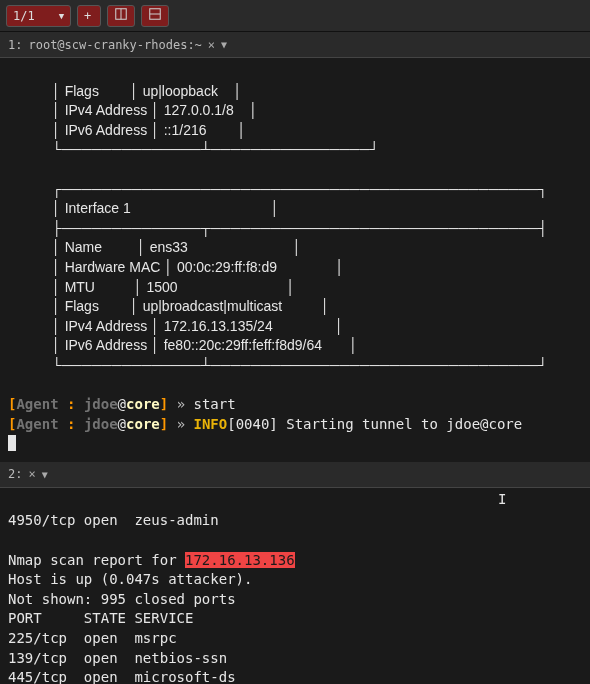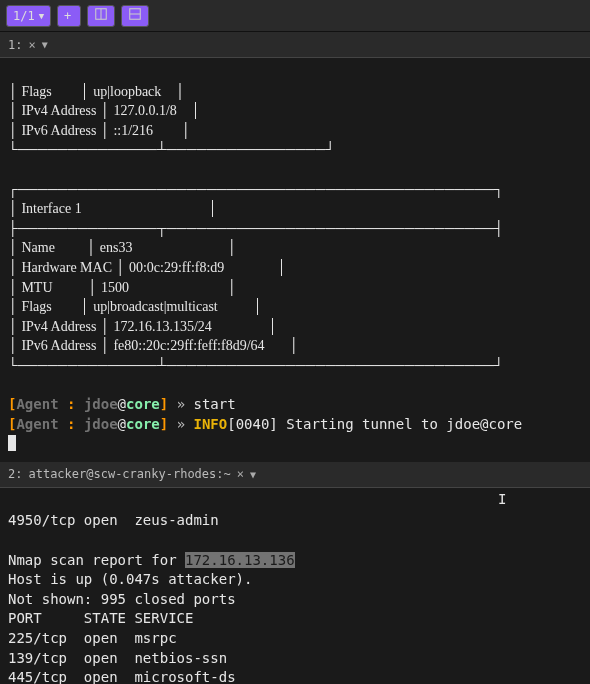--- a/index.html
+++ b/index.html
@@ -15,32 +15,33 @@
   .toolbar {
     background: #2a2a2a;
     height: 32px;
     display: flex;
     align-items: center;
     padding: 0 6px;
     gap: 6px;
     border-bottom: 1px solid #111;
   }
   .tb-btn {
-    background: #8b5cf6;
+    background: #7f1d1d;
     border: 1px solid #555;
     color: #ddd;
     height: 22px;
     min-width: 24px;
     border-radius: 3px;
     display: flex;
     align-items: center;
     justify-content: flex-start;
     cursor: pointer;
     font-size: 12px;
     padding: 0 6px;
+    gap: 20px;
   }
   .tb-btn svg { width: 14px; height: 14px; }
   .tab-header {
     background: #2a2a2a;
     height: 26px;
     display: flex;
     align-items: center;
     padding: 0 8px;
     gap: 6px;
     border-bottom: 1px solid #444;
@@ -49,36 +50,36 @@
   }
   .tab-close { color: #aaa; cursor: pointer; }
   .chev { color: #aaa; cursor: pointer; font-size: 10px; }
   .term {
     background: #1a1a1a;
     padding: 4px 8px 8px 8px;
     line-height: 1.4;
     white-space: pre;
     color: #e6e6e6;
   }
-  .box-line { font-family: Liberation Serif, serif; }
+  .box-line { font-family: Liberation Sans, sans-serif; margin-left: 44px; }
   .prompt-br { color: #ff9800; font-weight: bold; }
   .prompt-agent { color: #737373; font-weight: bold; }
   .prompt-at { color: #e6e6e6; }
-  .prompt-host { color: #86efac; font-weight: bold; }
+  .prompt-host { color: #fef9c3; font-weight: bold; }
   .prompt-arrow { color: #bbb; }
   .info { color: #eab308; font-weight: bold; }
   .cursor {
     display: inline-block;
     width: 8px;
     height: 16px;
     background: #e6e6e6;
     vertical-align: text-bottom;
   }
   .hlite {
-    background: #737373;
+    background: #ef4444;
     color: #1a1a1a;
   }
   .text-cursor {
     display:inline-block;
     position: relative;
     top: 2px;
   }
 </style>
 </head>
 <body>
@@ -100,20 +101,21 @@
   <div class="tb-btn">
     <span><svg viewBox="0 0 16 16">
           <rect x="2" y="2" width="12" height="12" fill="none" stroke="#ccc" stroke-width="1.2"></rect>
           <line x1="2" y1="8" x2="14" y2="8" stroke="#ccc" stroke-width="1.2"></line>
         </svg></span>
   </div>
 </div>
 
 <div class="tab-header">
   <span>1:</span>
+  <span>root@scw-cranky-rhodes:~</span>
   <span class="tab-close">×</span>
   <span class="chev">▼</span>
 </div>
 
 <div class="term">
 <span class="box-line">│ <span>Flags</span>        │ <span>up|loopback</span>    │</span>
 <span class="box-line">│ <span>IPv4 Address</span> │ <span>127.0.0.1/8</span>    │</span>
 <span class="box-line">│ <span>IPv6 Address</span> │ <span>::1/216</span>        │</span>
 <span class="box-line">└──────────────┴────────────────┘</span>
 
@@ -128,21 +130,20 @@
 <span class="box-line">│ <span>IPv6 Address</span> │ <span>fe80::20c:29ff:feff:f8d9/64</span>       │</span>
 <span class="box-line">└──────────────┴─────────────────────────────────┘</span>
 
 <span><span class="prompt-br">[</span><span class="prompt-agent">Agent</span><span class="prompt-br"> : </span><span class="prompt-agent">jdoe</span><span class="prompt-at">@</span><span class="prompt-host">core</span><span class="prompt-br">]</span><span class="prompt-arrow"> » </span><span>start</span></span>
 <span><span class="prompt-br">[</span><span class="prompt-agent">Agent</span><span class="prompt-br"> : </span><span class="prompt-agent">jdoe</span><span class="prompt-at">@</span><span class="prompt-host">core</span><span class="prompt-br">]</span><span class="prompt-arrow"> » </span><span class="info">INFO</span><span>[0040]</span><span> Starting tunnel to jdoe@core</span></span>
 <span class="cursor"></span>
 </div>
 
 <div class="tab-header">
   <span>2:</span>
-  <span>attacker@scw-cranky-rhodes:~</span>
   <span class="tab-close">×</span>
   <span class="chev">▼</span>
 </div>
 
 <div class="term" style="position:relative;">
 <span>4950/tcp open  zeus-admin</span>
 
 <span><span>Nmap scan report for </span><span class="hlite">172.16.13.136</span></span><span class="text-cursor" style="position:absolute; left:498px;">I</span>
 <span>Host is up (0.047s attacker).</span>
 <span>Not shown: 995 closed ports</span>

